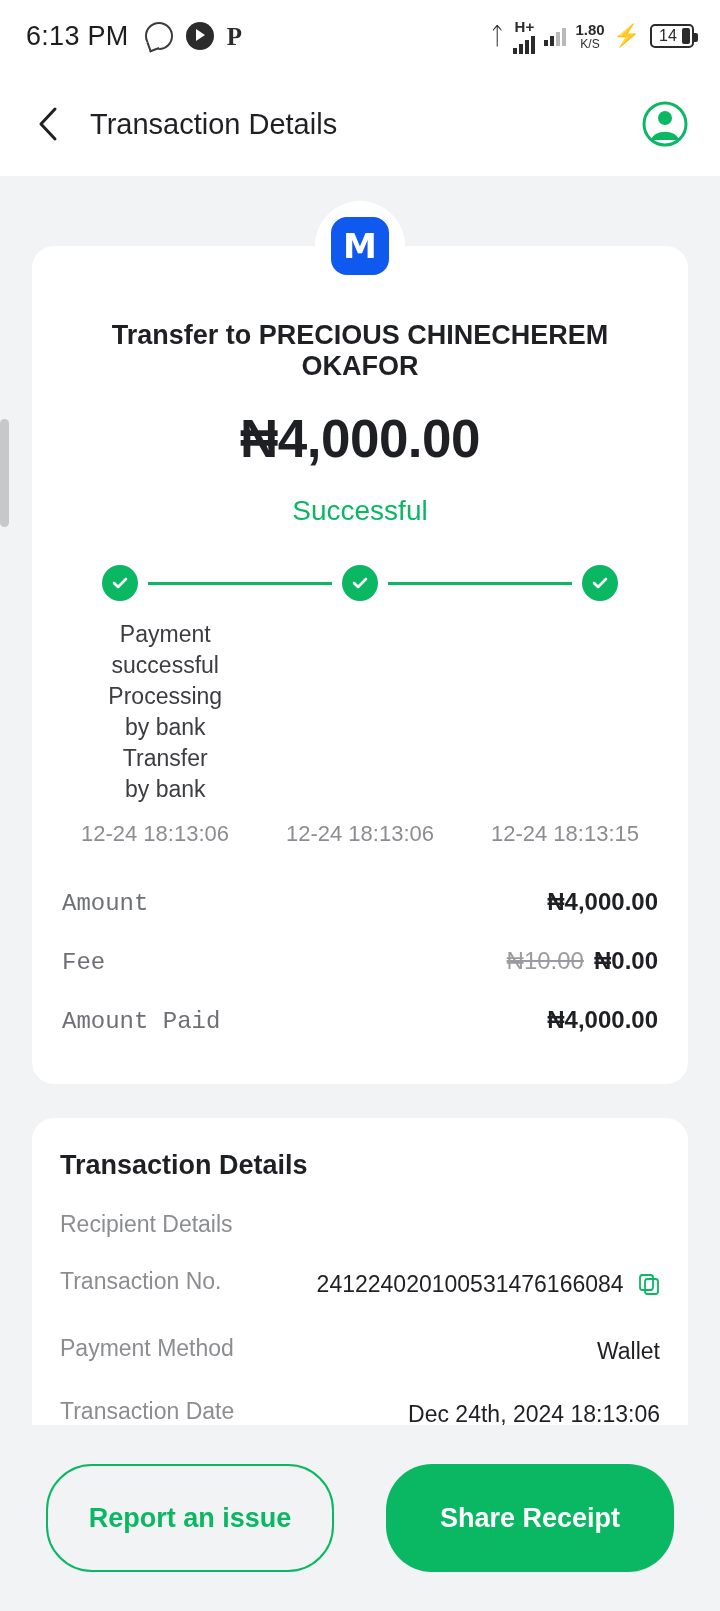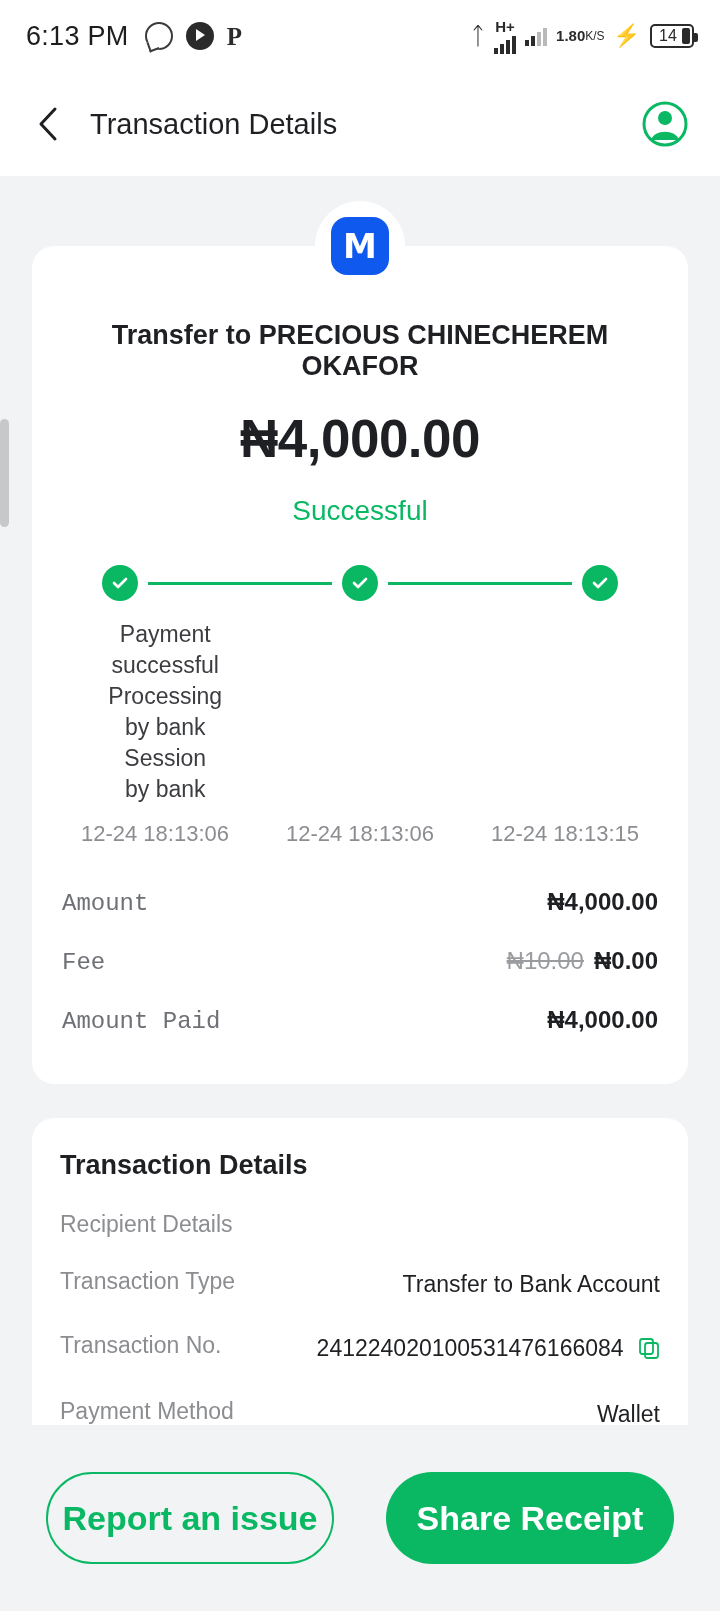--- a/index.html
+++ b/index.html
@@ -32,21 +32,21 @@
   .bt-ic { font-size: 24px; color: #2b2b2b; line-height: 1; }
   .hplus { display: flex; flex-direction: column; align-items: center; line-height: 1; }
   .hplus .lbl { font-size: 15px; font-weight: bold; color: #2b2b2b; }
   .bars { display: flex; align-items: flex-end; gap: 2px; height: 20px; }
   .bars i { width: 4px; background: #2b2b2b; display: block; }
   .bars i:nth-child(1){ height: 6px; }
   .bars i:nth-child(2){ height: 10px; }
   .bars i:nth-child(3){ height: 14px; }
   .bars i:nth-child(4){ height: 18px; }
   .bars.dim i:nth-child(3), .bars.dim i:nth-child(4) { background: #b9b9b9; }
-  .kbs { display: flex; flex-direction: row; align-items: center; line-height: 1.05; }
+  .kbs { display: flex; flex-direction: column; align-items: center; line-height: 1.05; }
   .kbs .v { font-size: 15px; color: #2b2b2b; font-weight: 600; }
   .kbs .u { font-size: 12px; color: #2b2b2b; }
   .bolt { font-size: 22px; color: #2b2b2b; line-height: 1; }
   .batt { width: 44px; height: 24px; border: 2.5px solid #2b2b2b; border-radius: 5px; position: relative; display: flex; align-items: center; justify-content: center; }
   .batt:after { content:""; position:absolute; right:-6px; top: 7px; width: 4px; height: 9px; background: #2b2b2b; border-radius: 0 2px 2px 0; }
   .batt .lvl { position:absolute; right: 2px; top: 2px; bottom: 2px; width: 8px; background: #2b2b2b; border-radius: 2px; }
   .batt .num { font-size: 16px; color: #2b2b2b; position: relative; left: -4px; }
 
   
   .appbar { height: 104px; background: #fff; display: flex; align-items: center; padding: 0 26px; }
@@ -90,21 +90,21 @@
   
   .details-card { margin-top: 34px; padding: 32px 28px 36px; }
   .details-title { font-size: 27px; font-weight: bold; color: #1f2023; }
   .drow { display: flex; justify-content: space-between; align-items: flex-start; margin-top: 30px; gap: 18px; }
   .drow .k { font-size: 23px; color: #8b8d91; white-space: nowrap; }
   .drow .v { font-size: 23px; color: #1f2023; text-align: right; line-height: 1.45; }
   .copy-ic { display: inline-block; vertical-align: -3px; margin-left: 8px; cursor: pointer; }
 
   
   .bottom { position: absolute; left: 0; right: 0; bottom: 0; height: 186px; background: #f2f3f5; display: flex; align-items: center; justify-content: space-between; padding: 0 46px; }
-  .btn { height: 92px; border-radius: 46px; display: flex; align-items: center; justify-content: center; font-size: 34px; font-weight: bold; cursor: pointer; }
+  .btn { height: 108px; border-radius: 46px; display: flex; align-items: center; justify-content: center; font-size: 27px; font-weight: bold; cursor: pointer; }
   .btn-outline { width: 288px; border: 2px solid #0ab863; color: #0ab863; background: transparent; }
   .btn-solid { width: 288px; background: #0ab863; color: #fff; }
 </style>
 </head>
 <body>
 
 <div class="phone">
 
   <div class="statusbar">
     <div class="sb-left">
@@ -195,21 +195,21 @@
       <div class="step-labels">
         <div>
           <span>Payment</span><br>
           <span>successful</span>
         </div>
         <div>
           <span>Processing</span><br>
           <span>by bank</span>
         </div>
         <div>
-          <span>Session</span><br>
+          <span>Transfer</span><br>
           <span>by bank</span>
         </div>
       </div>
 
       <div class="step-times">
         <div>12-24 18:13:06</div>
         <div>12-24 18:13:06</div>
         <div>12-24 18:13:15</div>
       </div>
 
@@ -232,24 +232,20 @@
       </div>
     </div>
 
     <div class="card details-card">
       <div class="details-title">Transaction Details</div>
 
       <div class="drow">
         <span class="k">Recipient Details</span>
       </div>
 
-      <div class="drow">
-        <span class="k">Transaction Type</span>
-        <span class="v">Transfer to Bank Account</span>
-      </div>
 
       <div class="drow">
         <span class="k">Transaction No.</span>
         <span class="v">
           <span>241224020100531476166084</span>
           <span class="copy-ic">
             <svg width="22" height="22" viewBox="0 0 22 22">
               <rect x="2" y="2" width="13" height="15" rx="2.5" fill="none" stroke="#0ab863" stroke-width="1.8"></rect>
               <rect x="7" y="6" width="13" height="15" rx="2.5" fill="none" stroke="#0ab863" stroke-width="1.8"></rect>
             </svg>

